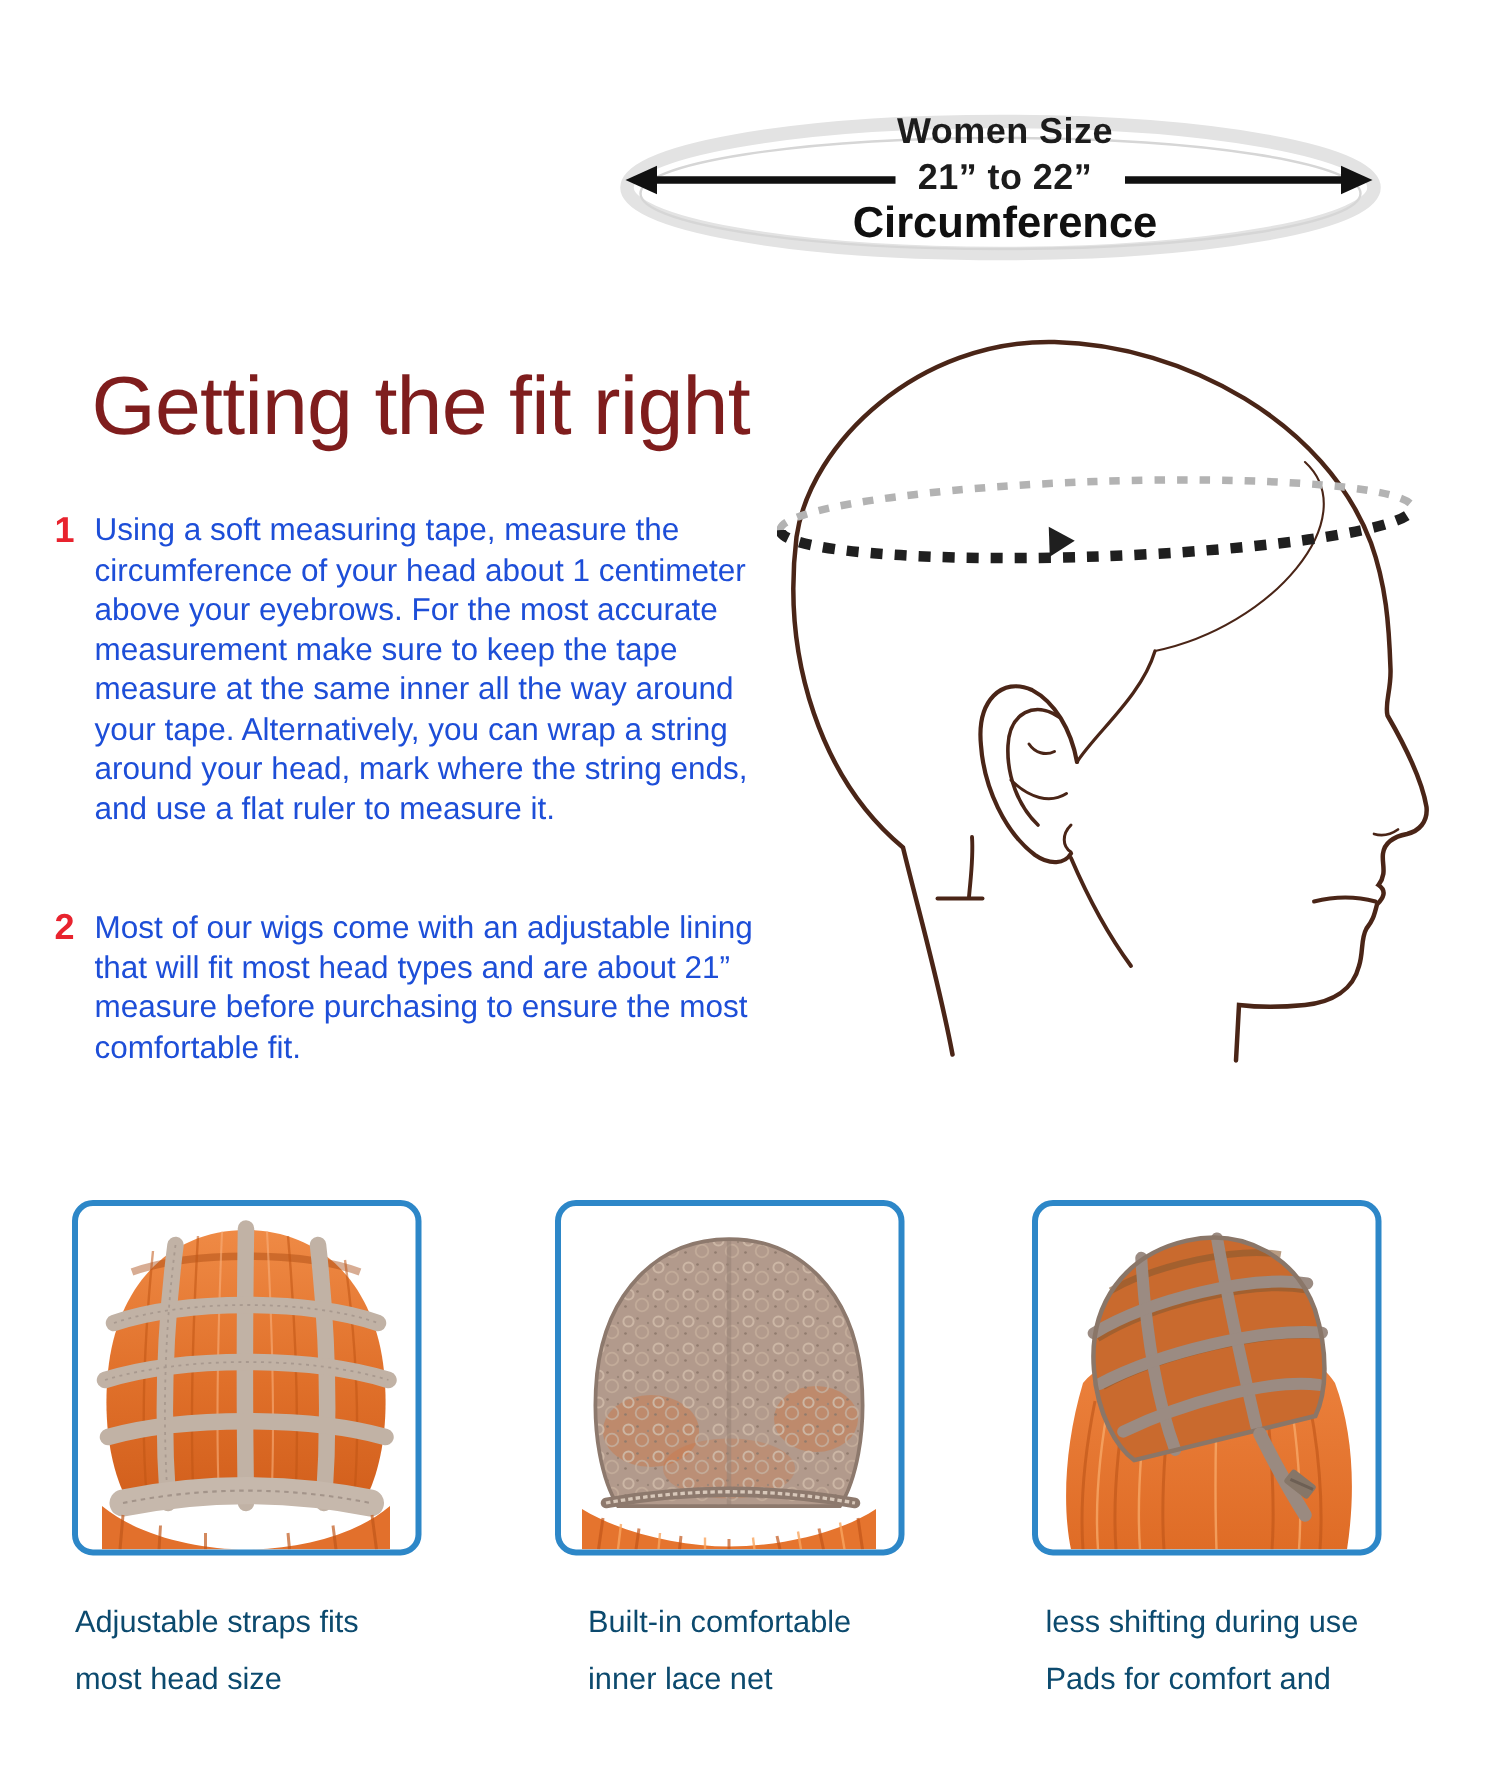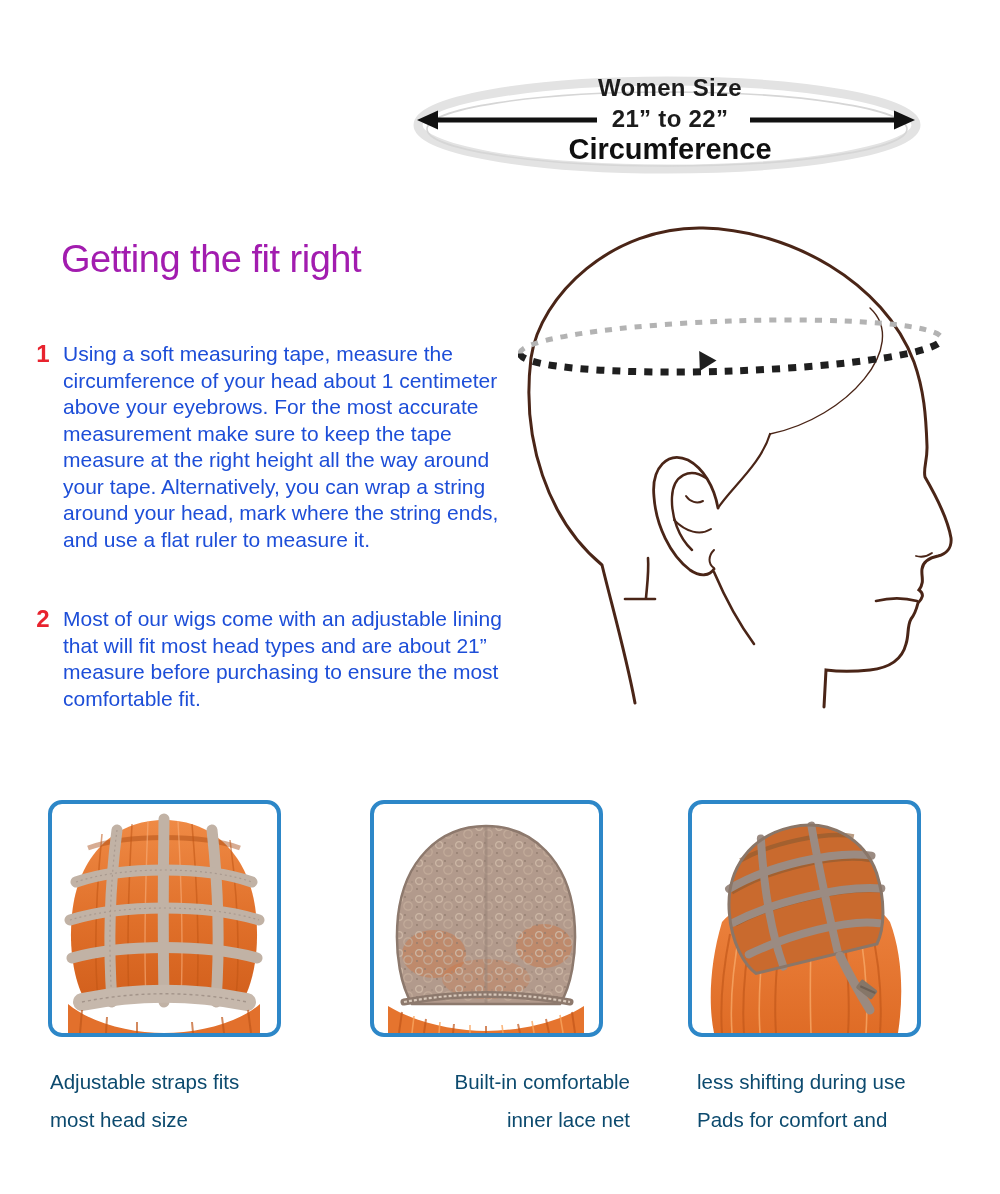--- a/index.html
+++ b/index.html
@@ -8,36 +8,36 @@
     font-family:"Liberation Sans",sans-serif;overflow:hidden;
   }
   
   .badge{position:absolute;left:405px;top:73px;width:530px;height:112px;}
   .badge svg{position:absolute;left:0;top:0;}
   .badge-text{position:absolute;left:0;right:0;text-align:center;color:#1c1c1c;}
   .badge-line1{top:1px;font-size:24px;font-weight:600;letter-spacing:.3px;}
   .badge-line2{top:32px;font-size:24px;font-weight:600;letter-spacing:.3px;}
   .badge-line3{top:60px;font-size:29px;font-weight:700;color:#101010;}
   
-  .heading{position:absolute;left:61px;top:238px;font-size:38px;color:#a21caf;letter-spacing:-.5px;}
+  .heading{position:absolute;left:61px;top:238px;font-size:55px;color:#7f1d1d;letter-spacing:-.5px;}
   
   .step{position:absolute;left:32px;width:480px;display:flex;gap:9px;}
   .step-1{top:341px;}
   .step-2{top:606px;}
   .step-number{flex:none;width:22px;text-align:center;font-size:24px;font-weight:bold;color:#e8232e;line-height:26.5px;}
   .step-lines{font-size:21px;line-height:26.5px;color:#1d4ed8;}
   
   .head-figure{position:absolute;left:518px;top:220px;width:450px;height:510px;}
   
   .feature-card{position:absolute;top:800px;width:233px;height:237px;box-sizing:border-box;
     border:4px solid #2d87c8;border-radius:14px;background:#fff;overflow:hidden;}
   .card-1{left:48px;} .card-2{left:370px;} .card-3{left:688px;}
   .feature-card svg{display:block;}
   .feature-caption{position:absolute;top:1063px;width:252px;font-size:20.5px;line-height:38px;color:#0c4a6e;}
-  .caption-1{left:50px;} .caption-2{left:378px;text-align:right;} .caption-3{left:697px;}
+  .caption-1{left:50px;} .caption-2{left:392px;} .caption-3{left:697px;}
 </style>
 </head>
 <body>
 
 <div class="canvas">
 
   <div class="badge">
     <svg width="530" height="112" viewBox="0 0 530 112">
       <ellipse cx="262" cy="52" rx="249" ry="44" fill="none" stroke="#e3e3e3" stroke-width="9"></ellipse>
       <ellipse cx="262" cy="56" rx="240" ry="37" fill="none" stroke="#d6d6d6" stroke-width="1.6"></ellipse>
@@ -55,21 +55,21 @@
 
   <div class="heading">Getting the fit right</div>
 
   <div class="step step-1">
     <div class="step-number">1</div>
     <div class="step-lines">
       <div>Using a soft measuring tape, measure the</div>
       <div>circumference of your head about 1 centimeter</div>
       <div>above your eyebrows. For the most accurate</div>
       <div>measurement make sure to keep the tape</div>
-      <div>measure at the right height all the way around</div>
+      <div>measure at the same inner all the way around</div>
       <div>your tape. Alternatively, you can wrap a string</div>
       <div>around your head, mark where the string ends,</div>
       <div>and use a flat ruler to measure it.</div>
     </div>
   </div>
 
   <div class="step step-2">
     <div class="step-number">2</div>
     <div class="step-lines">
       <div>Most of our wigs come with an adjustable lining</div>

